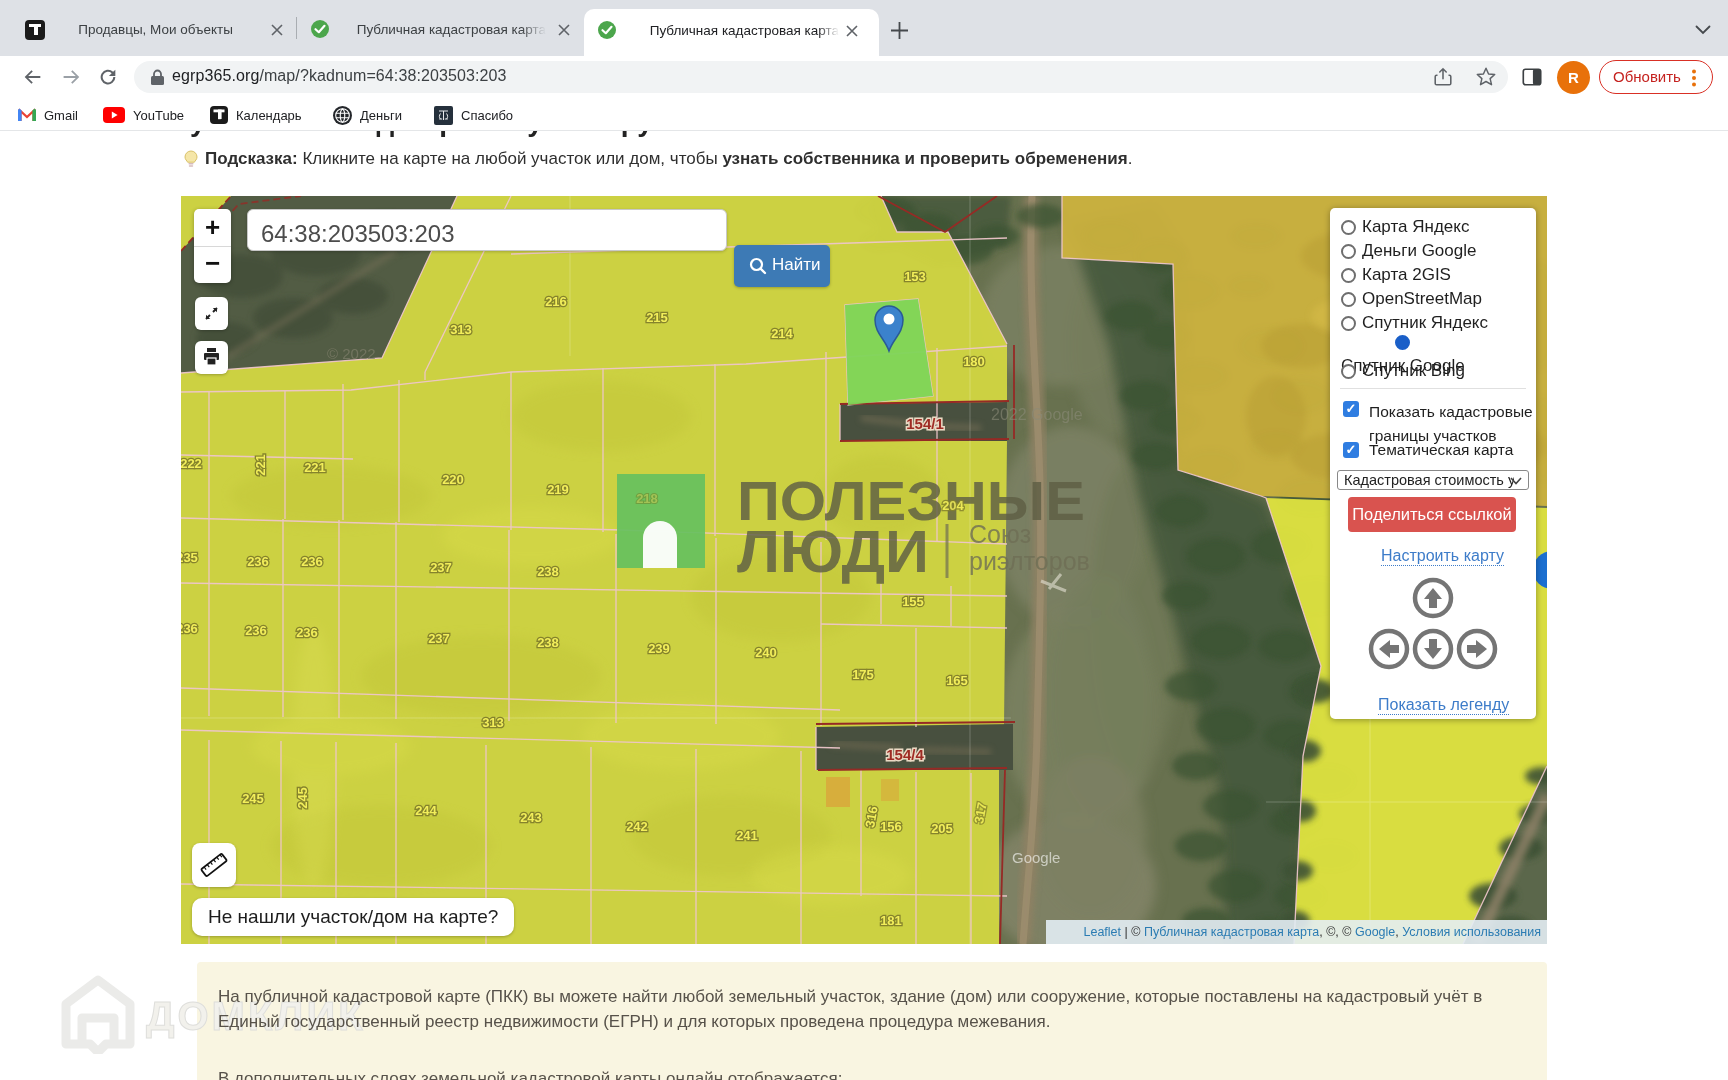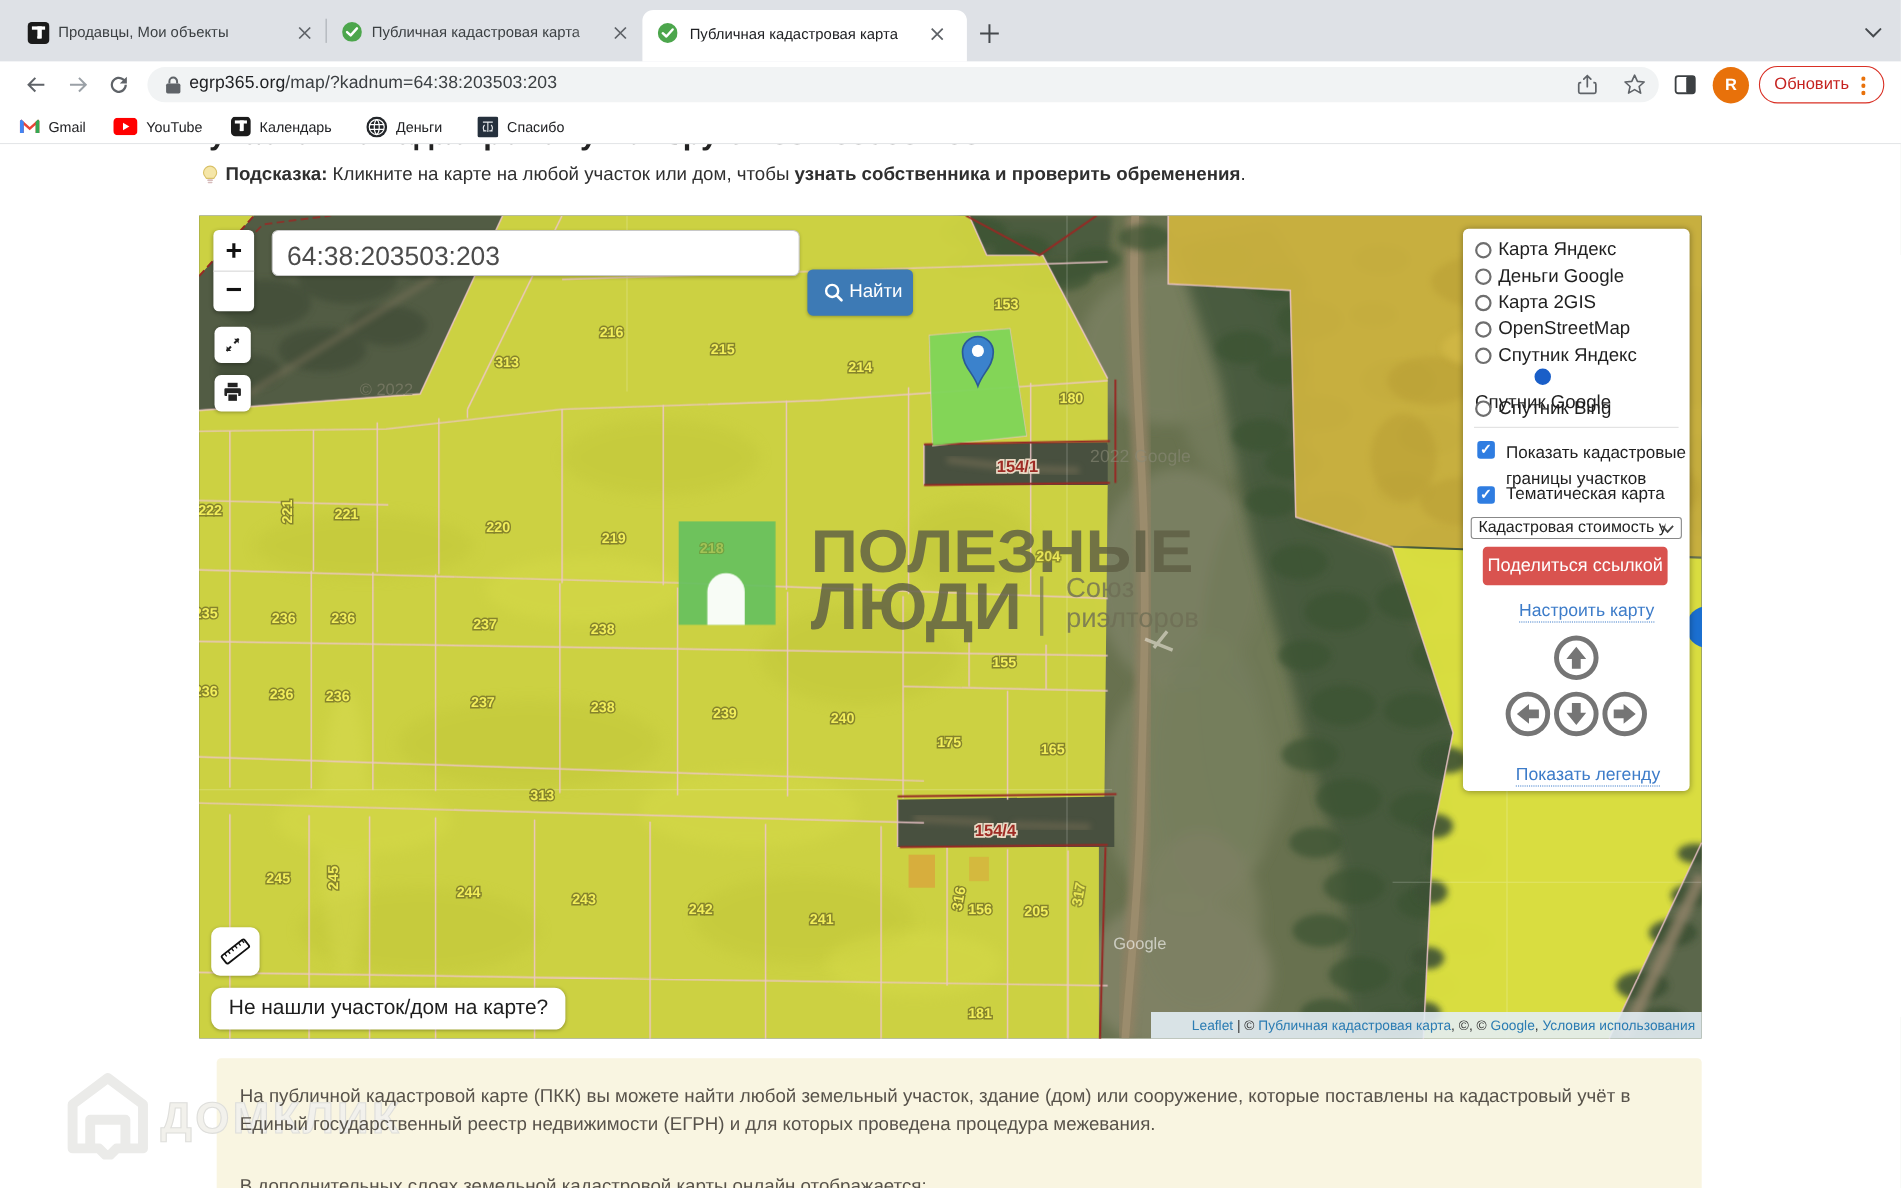--- a/index.html
+++ b/index.html
@@ -3,21 +3,21 @@
 <meta charset="utf-8">
 <title>Публичная кадастровая карта</title>
 <style>
   * { margin:0; padding:0; box-sizing:border-box; }
   html,body { width:1728px; height:1080px; overflow:hidden; background:#fff;
     font-family:"Liberation Sans", sans-serif; }
   .abs { position:absolute; }
   
   #tabbar { position:absolute; left:0; top:0; width:1728px; height:56px; background:#dee1e6; z-index:50; }
   .tab { position:absolute; top:9px; height:47px; font-size:13.5px; color:#45494d; }
-  .tabtitle { white-space:nowrap; overflow:hidden; }
+  .tabtitle { white-space:nowrap; overflow:hidden;text-align:right; }
   #tab3 { left:584px; width:295px; background:#fff; border-radius:10px 10px 0 0; }
   #toolbar { position:absolute; left:0; top:56px; width:1728px; height:43px; background:#fff; z-index:50; }
   #bookmarks { position:absolute; left:0; top:99px; width:1728px; height:32px; background:#fff; border-bottom:1px solid #e4e6e8; z-index:50; }
   .bm { position:absolute; top:0; height:32px; display:flex; align-items:center; gap:8px; font-size:13px; color:#202124; }
   #urlpill { position:absolute; left:134px; top:5px; width:1374px; height:32px; border-radius:16px; background:#f1f3f4; }
   #urltext { position:absolute; left:38px; top:6px; font-size:16px; color:#202124; letter-spacing:0.1px; }
   #urltext span { color:#202124; }
   
   #headfrag { position:absolute; left:190px; top:106px; font-size:28px; font-weight:bold; color:#222; z-index:10; white-space:nowrap; }
   #hint { position:absolute; left:205px; top:149px; font-size:17px; color:#2f2f2f; z-index:10; }

